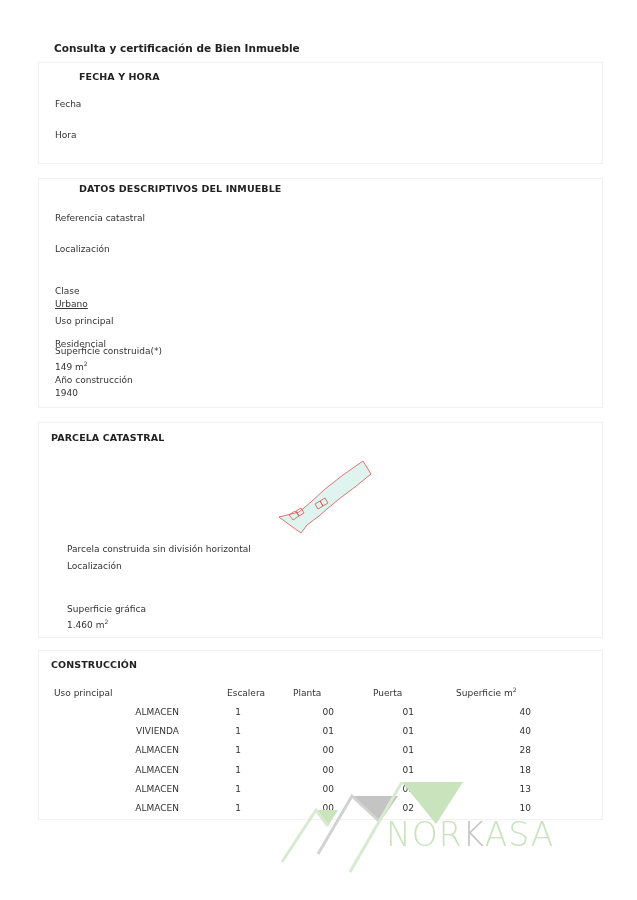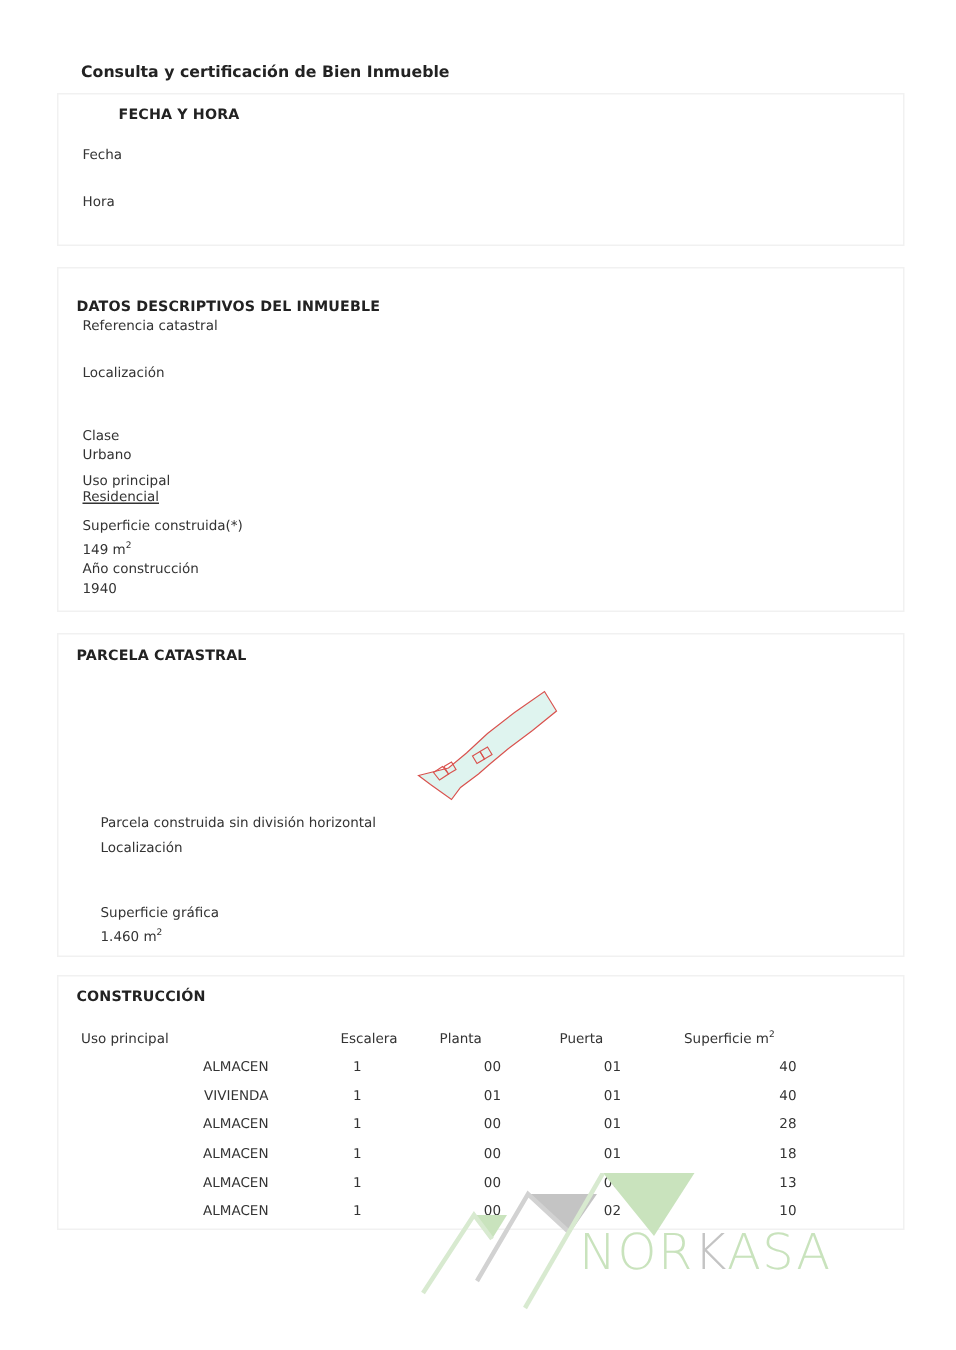--- a/index.html
+++ b/index.html
@@ -38,27 +38,27 @@
 
 <div class="doc-title">Consulta y certificación de Bien Inmueble</div>
 
 <div class="section" id="s1">
   <div class="sec-head" style="top:8px;margin-left:28px;">FECHA Y HORA</div>
   <div class="lbl" style="left:16px; top:35px;">Fecha</div>
   <div class="lbl" style="left:16px; top:66px;">Hora</div>
 </div>
 
 <div class="section" id="s2">
-  <div class="sec-head" style="top:20px;">DATOS DESCRIPTIVOS DEL INMUEBLE</div>
+  <div class="sec-head" style="top:4px;margin-left:28px;">DATOS DESCRIPTIVOS DEL INMUEBLE</div>
   <div class="lbl" style="left:16px; top:33px;">Referencia catastral</div>
   <div class="lbl" style="left:16px; top:64px;">Localización</div>
   <div class="lbl" style="left:16px; top:106px;">Clase</div>
-  <div class="lbl" style="left:16px; top:119px;">Urbano</div>
+  <div class="lbl" style="left:16px; top:119px;text-decoration:underline;">Urbano</div>
   <div class="lbl" style="left:16px; top:136px;">Uso principal</div>
-  <div class="lbl" style="left:16px; top:147px;text-decoration:underline;">Residencial</div>
+  <div class="lbl" style="left:16px; top:159px;">Residencial</div>
   <div class="lbl" style="left:16px; top:166px;">Superficie construida(*)</div>
   <div class="lbl" style="left:16px; top:179px;"><span>149 m</span><span class="sup">2</span></div>
   <div class="lbl" style="left:16px; top:195px;">Año construcción</div>
   <div class="lbl" style="left:16px; top:208px;">1940</div>
 </div>
 
 <div class="section" id="s3">
   <div class="sec-head" style="top:9px;">PARCELA CATASTRAL</div>
   <svg class="parcel-svg" width="96" height="80" viewBox="0 0 96 80">
     <polygon points="2,58 10,56 22,53 34,43 48,30 66,16 86,2 94,15 78,28 62,40 50,50 42,57 30,66 24,74 10,64" fill="#dff4ef" stroke="#d9534f" stroke-width="0.8"></polygon>

